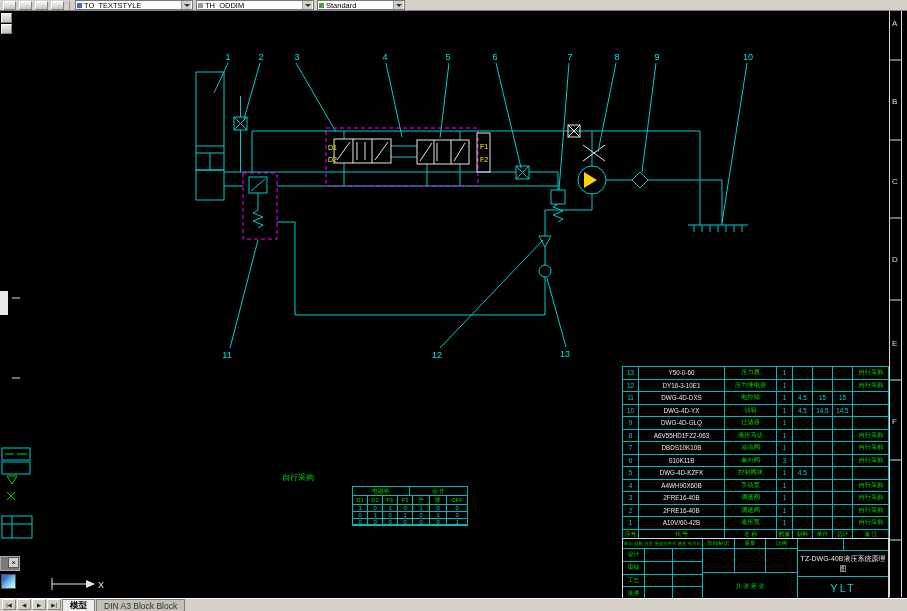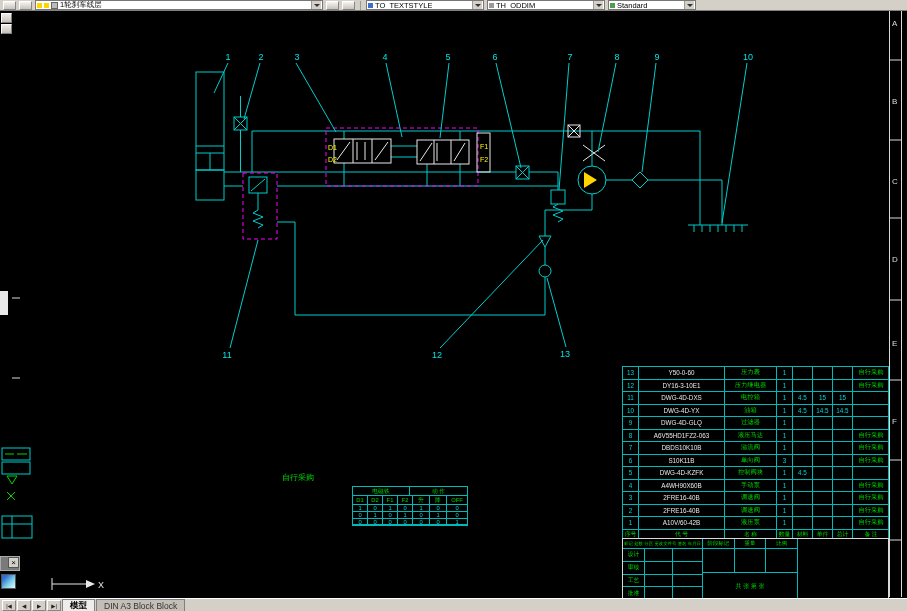--- a/index.html
+++ b/index.html
@@ -94,46 +94,37 @@
   .note{position:absolute;left:282px;top:472px;color:#00d800;font-size:8px;z-index:4;}
   .minipanel{position:absolute;left:0;top:556px;width:20px;height:15px;background:#7a7a7a;
              border:1px solid #aaa;z-index:7;display:flex;justify-content:flex-end;box-sizing:border-box;}
   .miniclose{width:11px;height:11px;background:#d4d0c8;border:1px solid #555;box-sizing:border-box;
              font-size:8px;line-height:9px;text-align:center;color:#000;}
   .appicon{position:absolute;left:1px;top:574px;width:15px;height:15px;z-index:7;
            background:linear-gradient(135deg,#2f6fd0 20%,#7fd0e8 60%,#eaf8ff);border:1px solid #555;box-sizing:border-box;}
 
   
   .tabbar{position:absolute;left:0;top:598px;width:907px;height:13px;background:#d4d0c8;
-          border-top:1px solid #fff;display:flex;align-items:flex-end;gap:1px;padding-left:2px;
+          border-top:1px solid #fff;display:flex;align-items:flex-start;gap:1px;padding-left:2px;
           box-sizing:border-box;z-index:10;}
   .navbtn{width:14px;height:11px;font-size:5.5px;display:flex;align-items:center;justify-content:center;
           background:#d4d0c8;border:1px solid #858585;border-top-color:#fff;border-left-color:#fff;
           box-sizing:border-box;color:#222;flex:none;}
   .tab{height:12px;padding:0 7px;font-size:8.5px;display:flex;align-items:center;
        border:1px solid #808080;border-bottom:none;background:#c3bfb6;color:#333;box-sizing:border-box;}
   .tab.active{background:#efede9;color:#000;font-weight:bold;}
 </style>
 </head>
 <body>
 
 <div id="stage">
 
   <div class="toolbar">
     <div class="tbtn"></div>
     <div class="tbtn"></div>
-    <div class="combo" style="width:288px">
-      <span class="chip" style="background:#ffd400"></span>
-      <span class="chip" style="background:#ffd400"></span>
-      <span class="chip" style="background:#bbb;border:1px solid #666"></span>
-      <span class="val">1轮刹车线层</span>
-      <span class="arrow">
-          <span class="tri"></span>
-        </span>
-    </div>
     <div class="tbtn"></div>
     <div class="tbtn"></div>
     <div class="sep"></div>
     <div class="combo" style="width:118px">
       <span class="chip" style="background:#3a6ecf"></span>
       <span class="val">TO_TEXTSTYLE</span>
       <span class="arrow">
           <span class="tri"></span>
         </span>
     </div>
@@ -512,20 +503,28 @@
         <span>重量</span>
         <span>比例</span>
       </div>
       <div class="tb-mid-cells">
         <span></span>
           <span></span>
           <span></span>
       </div>
       <div class="tb-sheet">共 张 第 张</div>
     </div>
+    <div class="tb-right">
+      <div class="tb-rtop">
+        <span></span>
+          <span></span>
+      </div>
+      <div class="tb-title">TZ-DWG-40B液压系统原理图</div>
+      <div class="tb-company">YLT</div>
+    </div>
   </div>
 
   <div class="minipanel">
     <div class="miniclose">×</div>
   </div>
   <div class="appicon"></div>
 
   <div class="tabbar">
     <div class="navbtn">|◀</div>
     <div class="navbtn">◀</div>

